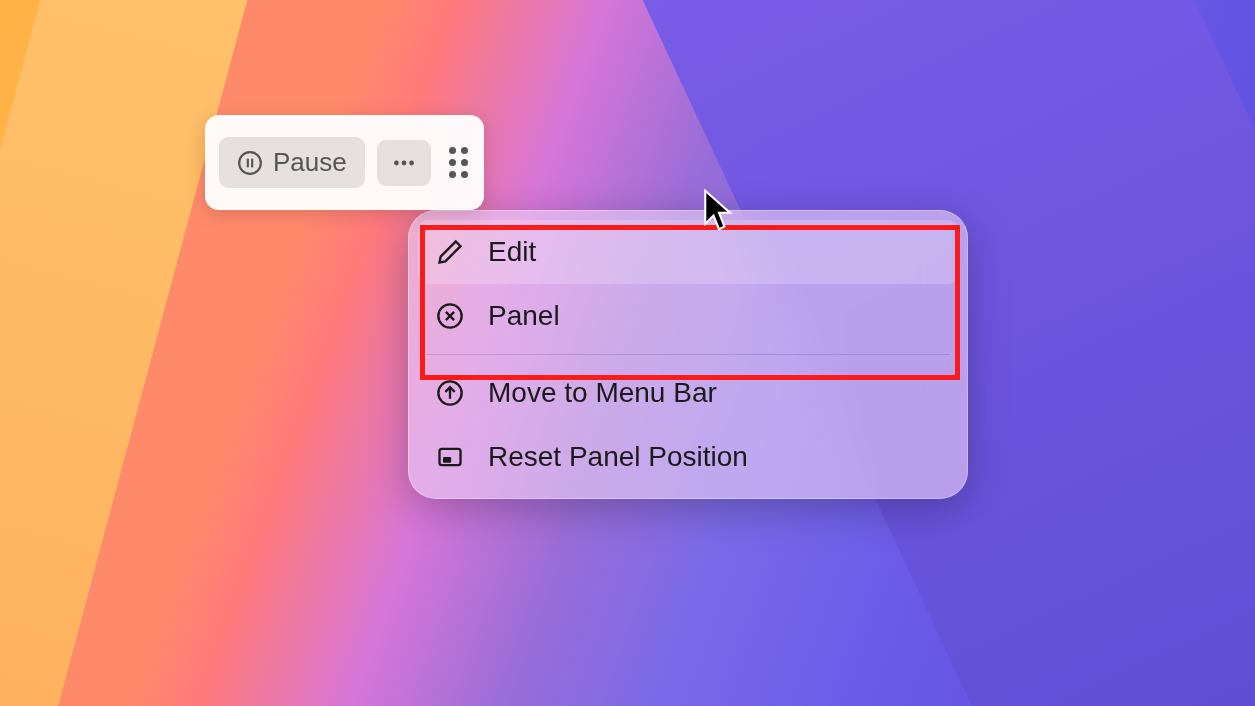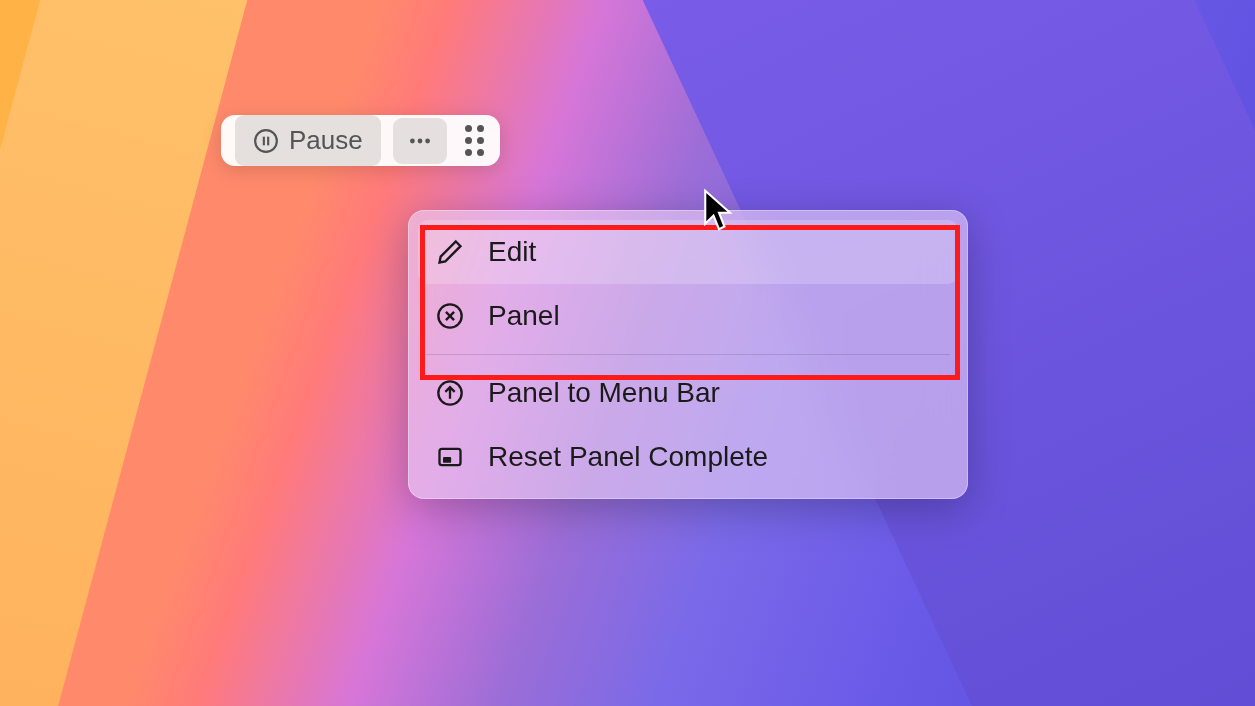--- a/index.html
+++ b/index.html
@@ -46,27 +46,26 @@
       transform: rotate(-25deg);
       z-index: 0;
     }
 
     .toolbar {
       position: absolute;
       top: 115px;
       left: 205px;
       background: rgba(255, 255, 255, 0.95);
       border-radius: 14px;
-      padding: 0 14px;
+      padding: 22px 14px;
       display: flex;
       align-items: center;
       gap: 12px;
       box-shadow: 0 4px 20px rgba(0,0,0,0.15);
       z-index: 10;
-      margin-left: 16px;
     }
     .toolbar-btn {
       display: flex;
       align-items: center;
       gap: 10px;
       background: rgba(0, 0, 0, 0.1);
       border-radius: 9px;
       padding: 10px 18px;
       font-size: 26px;
       font-weight: 500;
@@ -109,21 +108,21 @@
       border-radius: 50%;
     }
 
     .menu {
       position: absolute;
       top: 210px;
       left: 408px;
       width: 560px;
       background: rgba(235, 210, 245, 0.6);
       backdrop-filter: blur(20px);
-      border-radius: 16px;
+      border-radius: 28px;
       padding: 10px;
       box-shadow: 0 10px 40px rgba(0,0,0,0.25), inset 0 0 0 1px rgba(255,255,255,0.3);
       z-index: 5;
     }
     .menu-item {
       display: flex;
       align-items: center;
       gap: 24px;
       padding: 16px 18px;
       border-radius: 10px;
@@ -218,28 +217,28 @@
       <line x1="15.5" y1="8.5" x2="8.5" y2="15.5"></line>
     </svg>
     <span>Panel</span>
   </div>
   <div class="menu-separator"></div>
   <div class="menu-item">
     <svg viewBox="0 0 24 24">
       <circle cx="12" cy="12" r="10"></circle>
       <path d="M12 17 L12 7 M8 11 L12 7 L16 11"></path>
     </svg>
-    <span>Panel to Menu Bar</span>
+    <span>Move to Menu Bar</span>
   </div>
   <div class="menu-item">
     <svg viewBox="0 0 24 24">
       <rect x="3" y="5" width="18" height="14" rx="2"></rect>
       <rect x="6" y="12" width="7" height="5" rx="1" fill="#1a1a1a" stroke="none"></rect>
     </svg>
-    <span>Reset Panel Complete</span>
+    <span>Reset Panel Position</span>
   </div>
 </div>
 
 <div class="highlight-box"></div>
 
 <div class="cursor-arrow">
   <svg viewBox="0 0 24 32">
     <path d="M2 2 L2 26 L8 20 L12 30 L16 28 L12 18 L20 18 Z" fill="#000" stroke="#fff" stroke-width="1.5"></path>
   </svg>
 </div>

